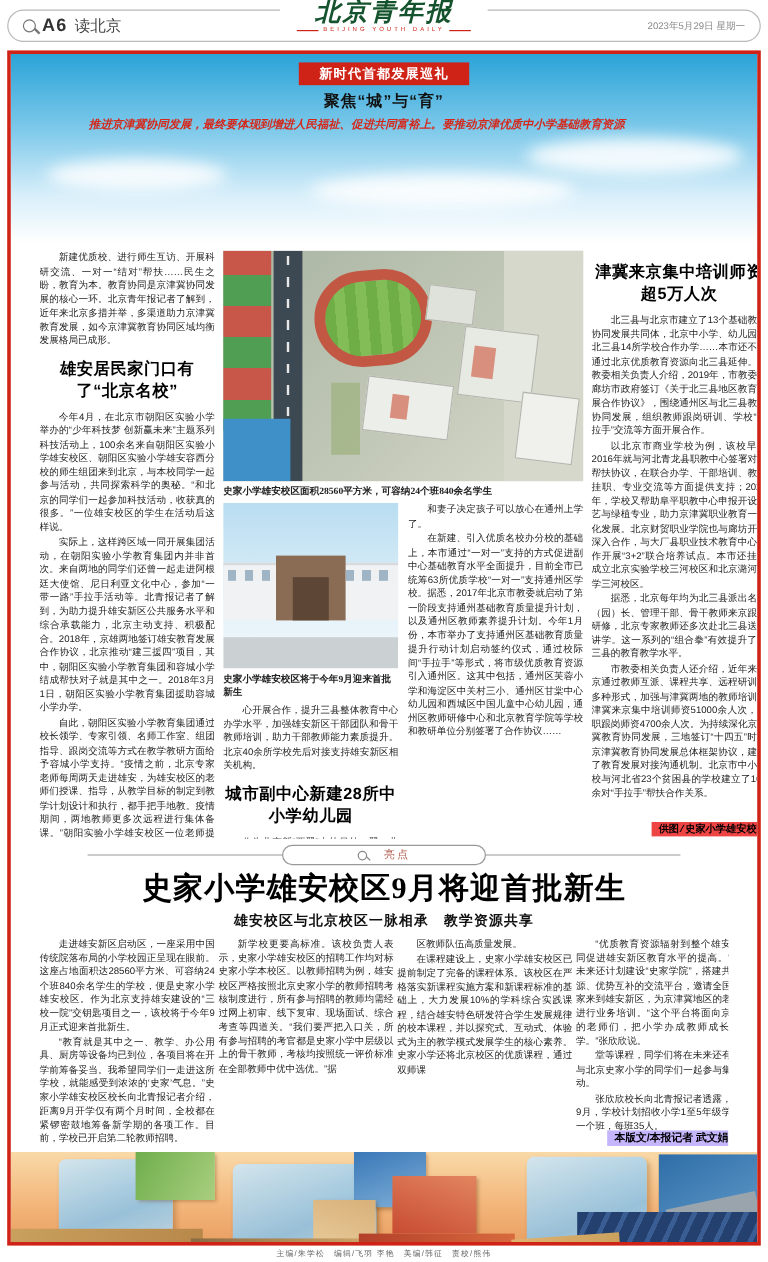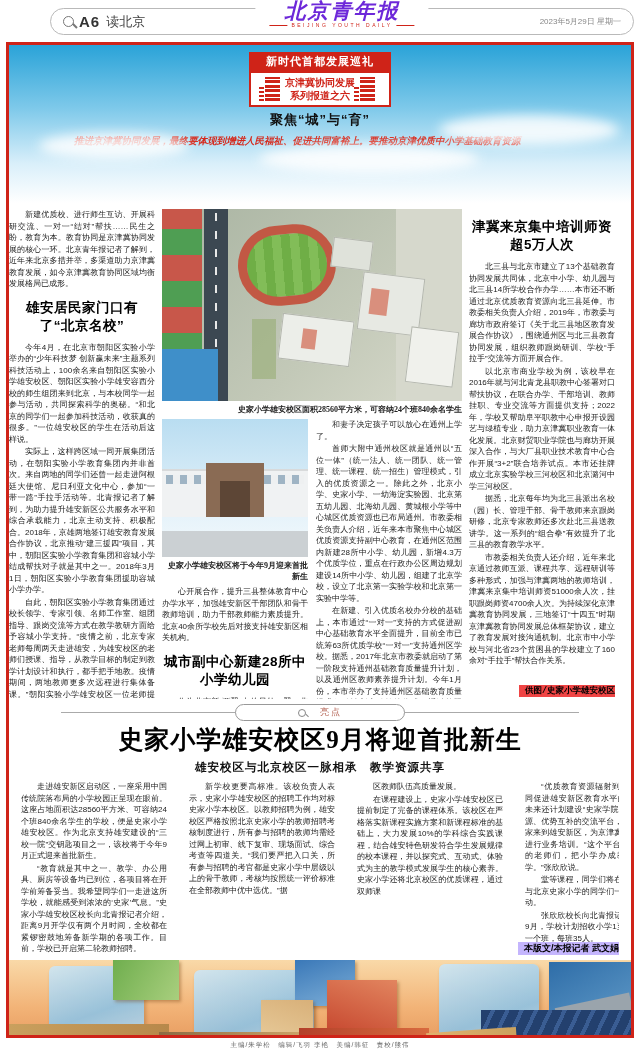--- a/index.html
+++ b/index.html
@@ -1,31 +1,31 @@
 <!DOCTYPE html>
 <html><head>
 <meta charset="utf-8">
 <style>
   * { margin:0; padding:0; box-sizing:border-box; }
   html,body { width:640px; height:1052px; background:#fff; overflow:hidden;
     font-family:"Liberation Sans","DejaVu Sans",sans-serif; }
   
-  .topbar { position:relative; height:40px;margin-left:44px; }
+  .topbar { position:relative; height:40px; }
   .toppill { position:absolute; left:6px; right:6px; top:8px; height:27px;
     border:1px solid #b9b9b9; border-radius:15px; display:flex; align-items:center;
     padding:0 12px; background:#fff; }
   .mag { width:11px; height:11px; border:1.6px solid #777; border-radius:50%; position:relative; margin-right:5px; flex:none;}
   .mag::after { content:""; position:absolute; width:6px; height:1.6px; background:#777;
     right:-5px; bottom:-1px; transform:rotate(45deg); }
   .pageno { font-size:15px; font-weight:bold; color:#333; letter-spacing:1px; }
   .secname { font-size:13px; color:#444; margin-left:6px; }
   .dateline { margin-left:auto; font-size:8px; color:#888; }
   .masthead { position:absolute; left:50%; transform:translateX(-50%); top:0px;
     background:#fff; padding:0 14px; text-align:center; z-index:2; }
-  .masthead-cn { color:#6d28d9; font-size:21px; font-weight:900; font-style:italic;
+  .masthead-cn { color:#14532d; font-size:21px; font-weight:900; font-style:italic;
     letter-spacing:2px; line-height:22px; font-family:Liberation Sans, sans-serif; }
   .masthead-en { color:#cf2318; font-size:5px; letter-spacing:2.5px; display:flex; align-items:center; gap:4px; justify-content:center;}
   .masthead-en::before,.masthead-en::after { content:""; flex:1; height:1px; background:#cf2318; min-width:18px;}
   
   .frame { position:absolute; left:6px; top:42px; width:628px; height:996px;
     border:3px solid #cf2318; background:#fff; overflow:hidden; }
   
   .sky { position:relative; height:158px; overflow:hidden;
     background:linear-gradient(180deg,#2aa3d8 0%,#7ec9ea 40%,#d9effa 75%,#ffffff 100%); }
   .cloud { position:absolute; background:#fff; border-radius:50%; filter:blur(6px); opacity:.85; }
@@ -41,52 +41,52 @@
   .badge-text { color:#cf2318; font-weight:bold; font-size:10px; line-height:13px; text-align:center; }
   .kicker { text-align:center; font-size:13px; font-weight:bold; color:#111; margin-top:4px; letter-spacing:1px;}
   .bigline { text-align:center; font-size:36px; font-weight:900; line-height:40px; letter-spacing:1px;
     font-family:"Liberation Serif","DejaVu Serif",serif; color:#111; white-space:nowrap;}
   .bigline .red { color:#d5281b; }
   .bigline .gap { display:inline-block; width:16px; }
   .quote { width:492px; margin:5px auto 0; color:#d5281b; font-weight:bold; font-size:9.5px;
     line-height:13.5px; font-style:italic; }
   .quote-l2 { display:flex; justify-content:space-between; }
   
-  .columns { display:flex; gap:7px; padding:6px 0 0; height:496px; overflow:hidden; background:#fff;}
+  .columns { display:flex; gap:7px; padding:6px 24px 0; height:496px; overflow:hidden; background:#fff;}
   .col { width:146px; flex:none; overflow:hidden; }
   .col-mid { width:300px; flex:none; }
   .para { font-size:8px; line-height:11.5px; color:#222; text-align:justify; text-indent:2em; margin-bottom:1px;}
   .col-head { font-size:13.5px; font-weight:bold; text-align:center; margin:9px 0 7px; color:#000; letter-spacing:0.5px;}
-  .caption { font-size:8px; font-weight:bold; text-align:right; color:#222; margin:3px 0 4px;
+  .caption { font-size:8px; font-weight:bold; text-align:left; color:#222; margin:3px 0 4px;
     font-family:"Liberation Serif","DejaVu Serif",serif; }
   .mid-cols { display:flex; gap:8px; }
   .rightcol { position:relative; }
   .credit { position:absolute; bottom:2px; right:0; background:#ef4444; font-size:8.5px;
     font-weight:bold; padding-left:6px;font-family:Liberation Mono, monospace; }
   
   .photo1 { position:relative; width:300px; height:192px; overflow:hidden;
     background:linear-gradient(135deg,#a9b4a2 0%,#c3c9b8 60%,#d8dacc 100%); }
   .photo1 div, .photo2 div { position:absolute; }
   .photo2 { position:relative; width:146px; height:138px; overflow:hidden;
     background:linear-gradient(180deg,#b9ddf1 0%,#e6f3fa 70%,#f4f9fc 100%); }
   
-  .hl { padding:2px 12px 0; background:#fff; }
+  .hl { padding:2px 24px 0; background:#fff; }
   .divider { position:relative; height:18px; margin-top:2px; }
   .divider::before { content:""; position:absolute; left:40px; right:40px; top:9px; height:1px; background:#aaa; }
   .pill { position:absolute; left:50%; transform:translateX(-50%); top:1px; width:170px; height:17px;
     border:1px solid #999; border-radius:9px; background:#fff; display:flex; align-items:center;
     justify-content:center; gap:14px; }
   .mag-s { width:8px; height:8px; border:1.4px solid #888; border-radius:50%; position:relative; }
   .mag-s::after { content:""; position:absolute; width:4px; height:1.4px; background:#888;
     right:-4px; bottom:-1px; transform:rotate(45deg); }
   .pill-label { font-size:9px; color:#b05a4a; letter-spacing:2px; }
   .hl-title { text-align:center; font-size:25px; font-weight:900; letter-spacing:1px; color:#000;
     font-family:"Liberation Serif","DejaVu Serif",serif; margin-top:2px;}
   .hl-sub { text-align:center; font-size:11.5px; font-weight:bold; color:#111; margin:4px 0 6px; letter-spacing:1px;}
-  .hl-cols { display:flex; gap:22px; height:176px; overflow:hidden; position:relative; }
+  .hl-cols { display:flex; gap:3px; height:176px; overflow:hidden; position:relative; }
   .byline { position:absolute; bottom:2px; right:0; background:#c4b5fd; font-size:9px; font-weight:bold; padding-left:6px;}
   
   .collage { position:relative; height:106px; margin-top:3px; overflow:hidden;
     background:linear-gradient(180deg,#f9d9a8 0%,#f2b377 45%,#e08a4e 100%); }
   .collage div { position:absolute; }
   .glyph { border-radius:6px; background:linear-gradient(160deg,#cfe7f5,#8fc3e4 60%,#bcd9ec);
     opacity:.9; box-shadow:2px 3px 4px rgba(120,70,20,.35); }
   
   .footerline { position:absolute; left:0; right:0; top:1041px; text-align:center;
     font-size:6.5px; color:#666; letter-spacing:1px; }
@@ -109,28 +109,20 @@
 
 <div class="frame">
 
   <div class="sky">
     <div class="cloud" style="left:30px;top:88px;width:150px;height:26px;"></div>
     <div class="cloud" style="left:430px;top:70px;width:180px;height:30px;"></div>
     <div class="cloud" style="left:250px;top:100px;width:220px;height:28px;"></div>
 
     <div class="badge">
       <div class="badge-top">新时代首都发展巡礼</div>
-      <div class="badge-body">
-        <span class="bldg"></span>
-        <span class="badge-text">
-          <span>京津冀协同发展</span><br>
-          <span>系列报道之六</span>
-        </span>
-        <span class="bldg"></span>
-      </div>
     </div>
 
     <div class="kicker">聚焦“城”与“育”</div>
 
 
     <div class="quote">
       <div>推进京津冀协同发展，最终要体现到增进人民福祉、促进共同富裕上。要推动京津优质中小学基础教育资源</div>
     </div>
   </div>
 
@@ -180,21 +172,20 @@
               <p class="para">心开展合作，提升三县整体教育中心办学水平，加强雄安新区干部团队和骨干教师培训，助力干部教师能力素质提升。北京40余所学校先后对接支持雄安新区相关机构。</p>
             </div>
           <div class="col-head">城市副中心新建28所中小学幼儿园</div>
           <div>
               <p class="para">作为北京新“两翼”中的另外一翼，北京城市副中心也用“一天一个样”的变化向外界展示了教育蓬勃生长的勃勃生机。公共服务不断提升是留得住人的重要抓手，教育就是其中之一。“不少优质校都在通州办分校了，而且与中心城区学校是同一法人，两边学校统一管理，教师也都是优质教师。”家住通州区新华大街附近的张先生告诉北青报记者，看到家门口的首师大附中通州校区，他</p>
             </div>
         </div>
         <div class="col">
           <div>
               <p class="para">和妻子决定孩子可以放心在通州上学了。</p>
-              <p class="para">首师大附中通州校区就是通州以“五位一体”（统一法人、统一团队、统一管理、统一课程、统一招生）管理模式，引入的优质资源之一。除此之外，北京小学、史家小学、一幼海淀实验园、北京第五幼儿园、北海幼儿园、黄城根小学等中心城区优质资源也已布局通州。市教委相关负责人介绍，近年来本市聚焦中心城区优质资源支持副中心教育，在通州区范围内新建28所中小学、幼儿园，新增4.3万个优质学位，重点在行政办公区周边规划建设14所中小学、幼儿园，组建了北京学校，设立了北京第一实验学校和北京第一实验中学等。</p>
               <p class="para">在新建、引入优质名校办分校的基础上，本市通过“一对一”支持的方式促进副中心基础教育水平全面提升，目前全市已统筹63所优质学校“一对一”支持通州区学校。据悉，2017年北京市教委就启动了第一阶段支持通州基础教育质量提升计划，以及通州区教师素养提升计划。今年1月份，本市举办了支持通州区基础教育质量提升行动计划启动签约仪式，通过校际间“手拉手”等形式，将市级优质教育资源引入通州区。这其中包括，通州区芙蓉小学和海淀区中关村三小、通州区甘棠中心幼儿园和西城区中国儿童中心幼儿园，通州区教师研修中心和北京教育学院等学校和教研单位分别签署了合作协议……</p>
             </div>
         </div>
       </div>
     </div>
 
     <div class="col rightcol">
       <div class="col-head">津冀来京集中培训师资超5万人次</div>
       <div>
           <p class="para">北三县与北京市建立了13个基础教育协同发展共同体，北京中小学、幼儿园与北三县14所学校合作办学……本市还不断通过北京优质教育资源向北三县延伸。市教委相关负责人介绍，2019年，市教委与廊坊市政府签订《关于北三县地区教育发展合作协议》，围绕通州区与北三县教育协同发展，组织教师跟岗研训、学校“手拉手”交流等方面开展合作。</p>

